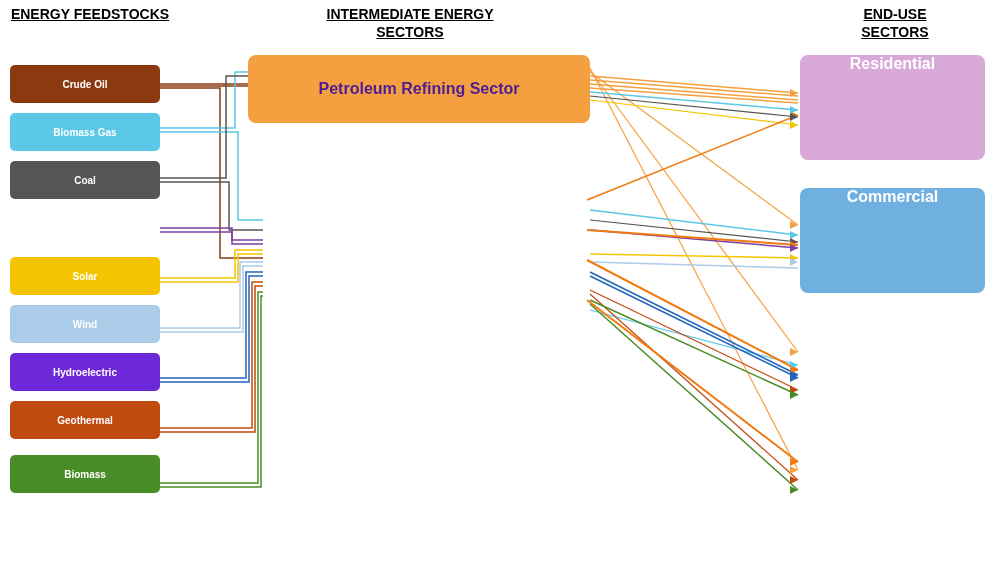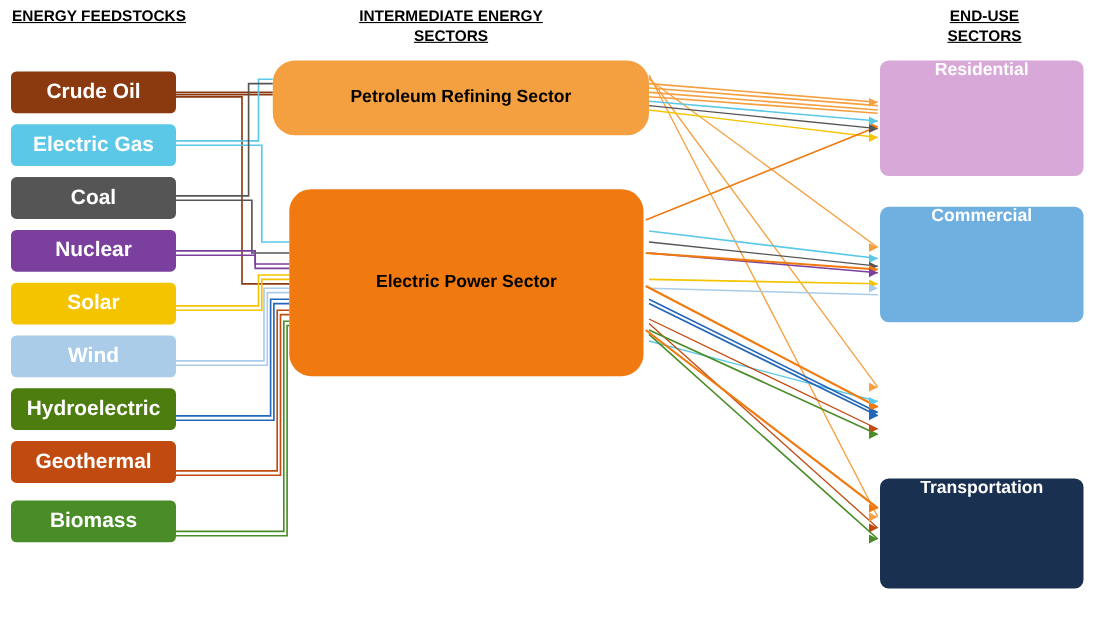--- a/index.html
+++ b/index.html
@@ -48,32 +48,32 @@
     .feedstock-box {
       position: absolute;
       left: 10px;
       width: 150px;
       height: 38px;
       border-radius: 5px;
       display: flex;
       align-items: center;
       justify-content: center;
       color: white;
-      font-size: 19px;
+      font-size: 10px;
       font-weight: bold;
     }
 
     
     .sector-box {
       position: absolute;
-      border-radius: 20px;
+      border-radius: 8px;
       display: flex;
       align-items: center;
       justify-content: center;
-      color: #000000;
+      color: #4c1d95;
       font-size: 16px;
       font-weight: bold;
       text-align: center;
     }
 
     
     .enduse-box {
       position: absolute;
       left: 800px;
       width: 185px;
@@ -199,54 +199,45 @@
     <polygon points="798,462 790,458 790,466" fill="#F07A10"></polygon>
     <polygon points="798,470 790,466 790,474" fill="#F5A040"></polygon>
     <polygon points="798,480 790,476 790,484" fill="#C04A10"></polygon>
     <polygon points="798,490 790,486 790,494" fill="#4A8C28"></polygon>
   </svg>
 
   <div class="feedstock-box" style="background:#8B3A10; top:65px;">
     <span>Crude Oil</span>
   </div>
   <div class="feedstock-box" style="background:#5BC8E8; top:113px;">
-    <span>Electric Gas</span>
+    <span>Biomass Gas</span>
   </div>
   <div class="feedstock-box" style="background:#555555; top:161px;">
     <span>Coal</span>
   </div>
-  <div class="feedstock-box" style="background:#7B3F9E; top:209px;">
-    <span>Nuclear</span>
-  </div>
   <div class="feedstock-box" style="background:#F5C400; top:257px;">
     <span>Solar</span>
   </div>
   <div class="feedstock-box" style="background:#AACCE8; top:305px;">
     <span>Wind</span>
   </div>
-  <div class="feedstock-box" style="background:#4d7c0f; top:353px;">
+  <div class="feedstock-box" style="background:#6d28d9; top:353px;">
     <span>Hydroelectric</span>
   </div>
   <div class="feedstock-box" style="background:#C04A10; top:401px;">
     <span>Geothermal</span>
   </div>
   <div class="feedstock-box" style="background:#4A8C28; top:455px;">
     <span>Biomass</span>
   </div>
 
   <div class="sector-box" style="background:#F5A040; left:248px; top:55px; width:342px; height:68px;">
     <span>Petroleum Refining Sector</span>
   </div>
-  <div class="sector-box" style="background:#F07A10; left:263px; top:172px; width:322px; height:170px;">
-    <span>Electric Power Sector</span>
-  </div>
 
   <div class="enduse-box" style="background:#D8A8D8; top:55px; height:105px;">
     <span>Residential</span>
   </div>
   <div class="enduse-box" style="background:#70B0E0; top:188px; height:105px;">
     <span>Commercial</span>
   </div>
-  <div class="enduse-box" style="background:#1A3050; top:435px; height:100px;">
-    <span>Transportation</span>
-  </div>
 
 </div>
 
 </body></html>

